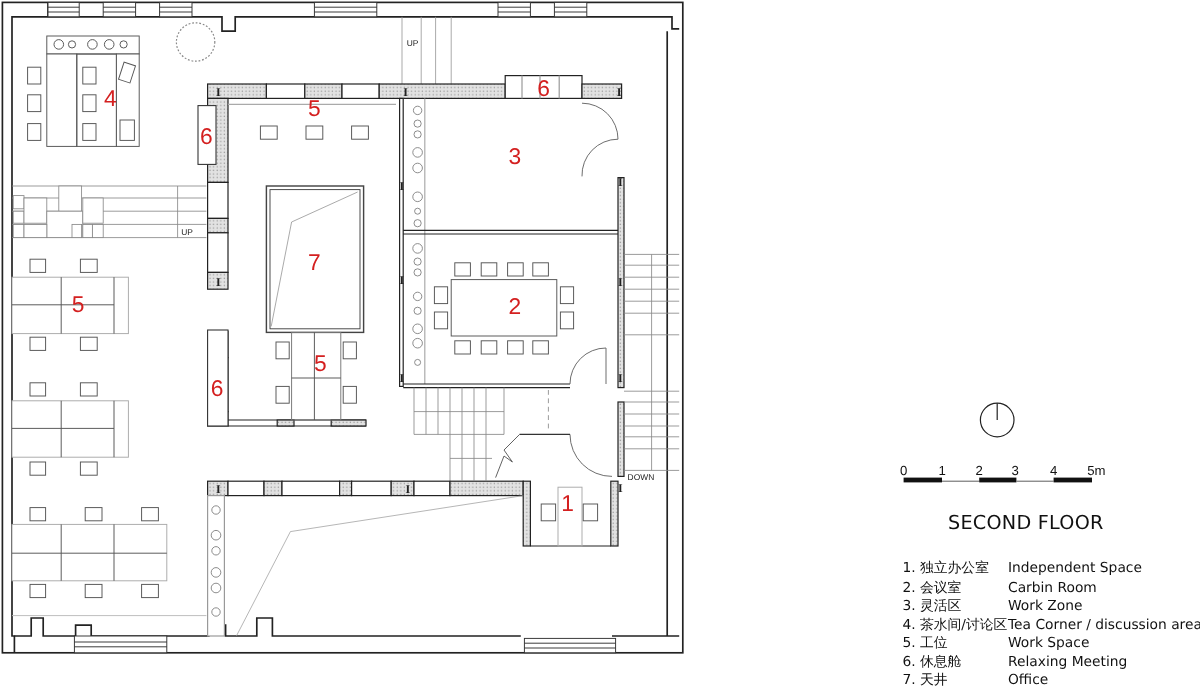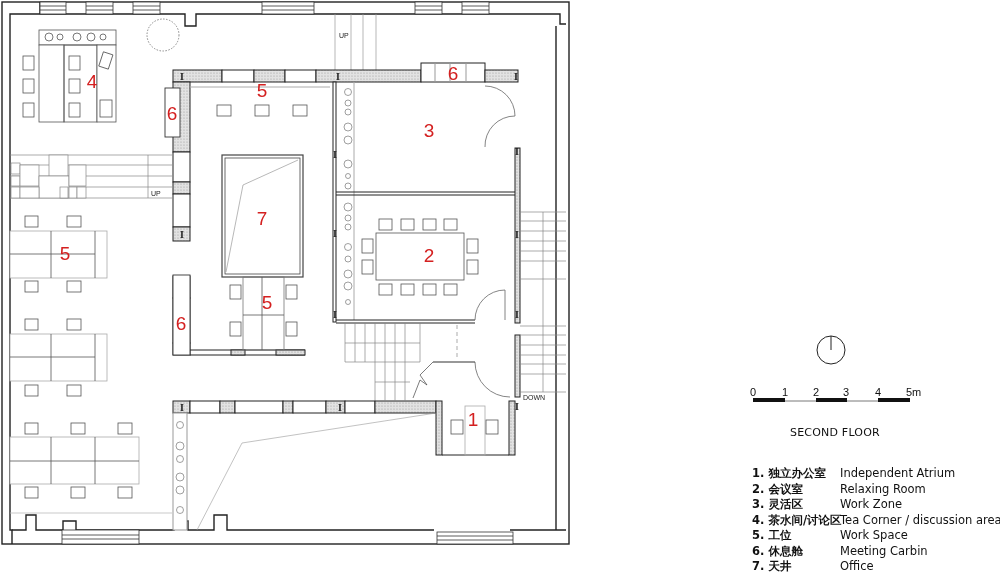--- a/index.html
+++ b/index.html
@@ -3,23 +3,23 @@
 <meta charset="utf-8">
 <style>
   html, body { margin:0; padding:0; background:#ffffff; }
   body { width:1000px; height:576px; position:relative; overflow:hidden; font-family:"Liberation Sans", sans-serif; }
   #plan { position:absolute; left:0; top:0; width:1000px; height:576px; }
   .lbl { font-family:"Liberation Sans", sans-serif; fill:#d42020; font-size:19px; }
   .small { font-family:"Liberation Sans", sans-serif; font-size:7px; fill:#222; }
   .scale-t { font-family:"Liberation Sans", sans-serif; font-size:11px; fill:#111; }
   .legend { position:absolute; left:752px; top:466px; font-family:"DejaVu Sans", sans-serif; font-size:11.5px; color:#111; }
   .legend-row { display:flex; height:15.5px; line-height:15.5px; }
-  .legend-cn { width:88px; white-space:nowrap;font-weight:bold; }
+  .legend-cn { width:88px; white-space:nowrap; }
   .legend-en { white-space:nowrap; }
-  .title { position:absolute; left:790px; top:426px; font-family:"DejaVu Sans", sans-serif; font-size:11px; color:#111; letter-spacing:0.2px; }
+  .title { position:absolute; left:790px; top:426px; font-family:"DejaVu Sans", sans-serif; font-size:16px; color:#111; letter-spacing:0.2px; }
 </style>
 </head>
 <body>
 
 <svg id="plan" viewBox="0 0 1000 576" xmlns="http://www.w3.org/2000/svg">
   <defs>
     <pattern id="hatch" width="3" height="3" patternUnits="userSpaceOnUse">
       <rect width="3" height="3" fill="#e2e2e2"></rect>
       <circle cx="1" cy="1" r="0.6" fill="#9a9a9a"></circle>
     </pattern>
@@ -364,39 +364,39 @@
     <text class="scale-t" x="875" y="396" font-size="9">4</text>
     <text class="scale-t" x="906" y="396">5m</text>
   </g>
 </svg>
 
 <div class="title">SECOND FLOOR</div>
 
 <div class="legend">
   <div class="legend-row">
     <span class="legend-cn"><span>1.</span> <span>独立办公室</span></span>
-    <span class="legend-en">Independent Atrium</span>
+    <span class="legend-en">Independent Space</span>
   </div>
   <div class="legend-row">
     <span class="legend-cn"><span>2.</span> <span>会议室</span></span>
-    <span class="legend-en">Relaxing Room</span>
+    <span class="legend-en">Carbin Room</span>
   </div>
   <div class="legend-row">
     <span class="legend-cn"><span>3.</span> <span>灵活区</span></span>
     <span class="legend-en">Work Zone</span>
   </div>
   <div class="legend-row">
     <span class="legend-cn"><span>4.</span> <span>茶水间/讨论区</span></span>
     <span class="legend-en">Tea Corner / discussion area</span>
   </div>
   <div class="legend-row">
     <span class="legend-cn"><span>5.</span> <span>工位</span></span>
     <span class="legend-en">Work Space</span>
   </div>
   <div class="legend-row">
     <span class="legend-cn"><span>6.</span> <span>休息舱</span></span>
-    <span class="legend-en">Meeting Carbin</span>
+    <span class="legend-en">Relaxing Meeting</span>
   </div>
   <div class="legend-row">
     <span class="legend-cn"><span>7.</span> <span>天井</span></span>
     <span class="legend-en">Office</span>
   </div>
 </div>
 
 </body></html>

